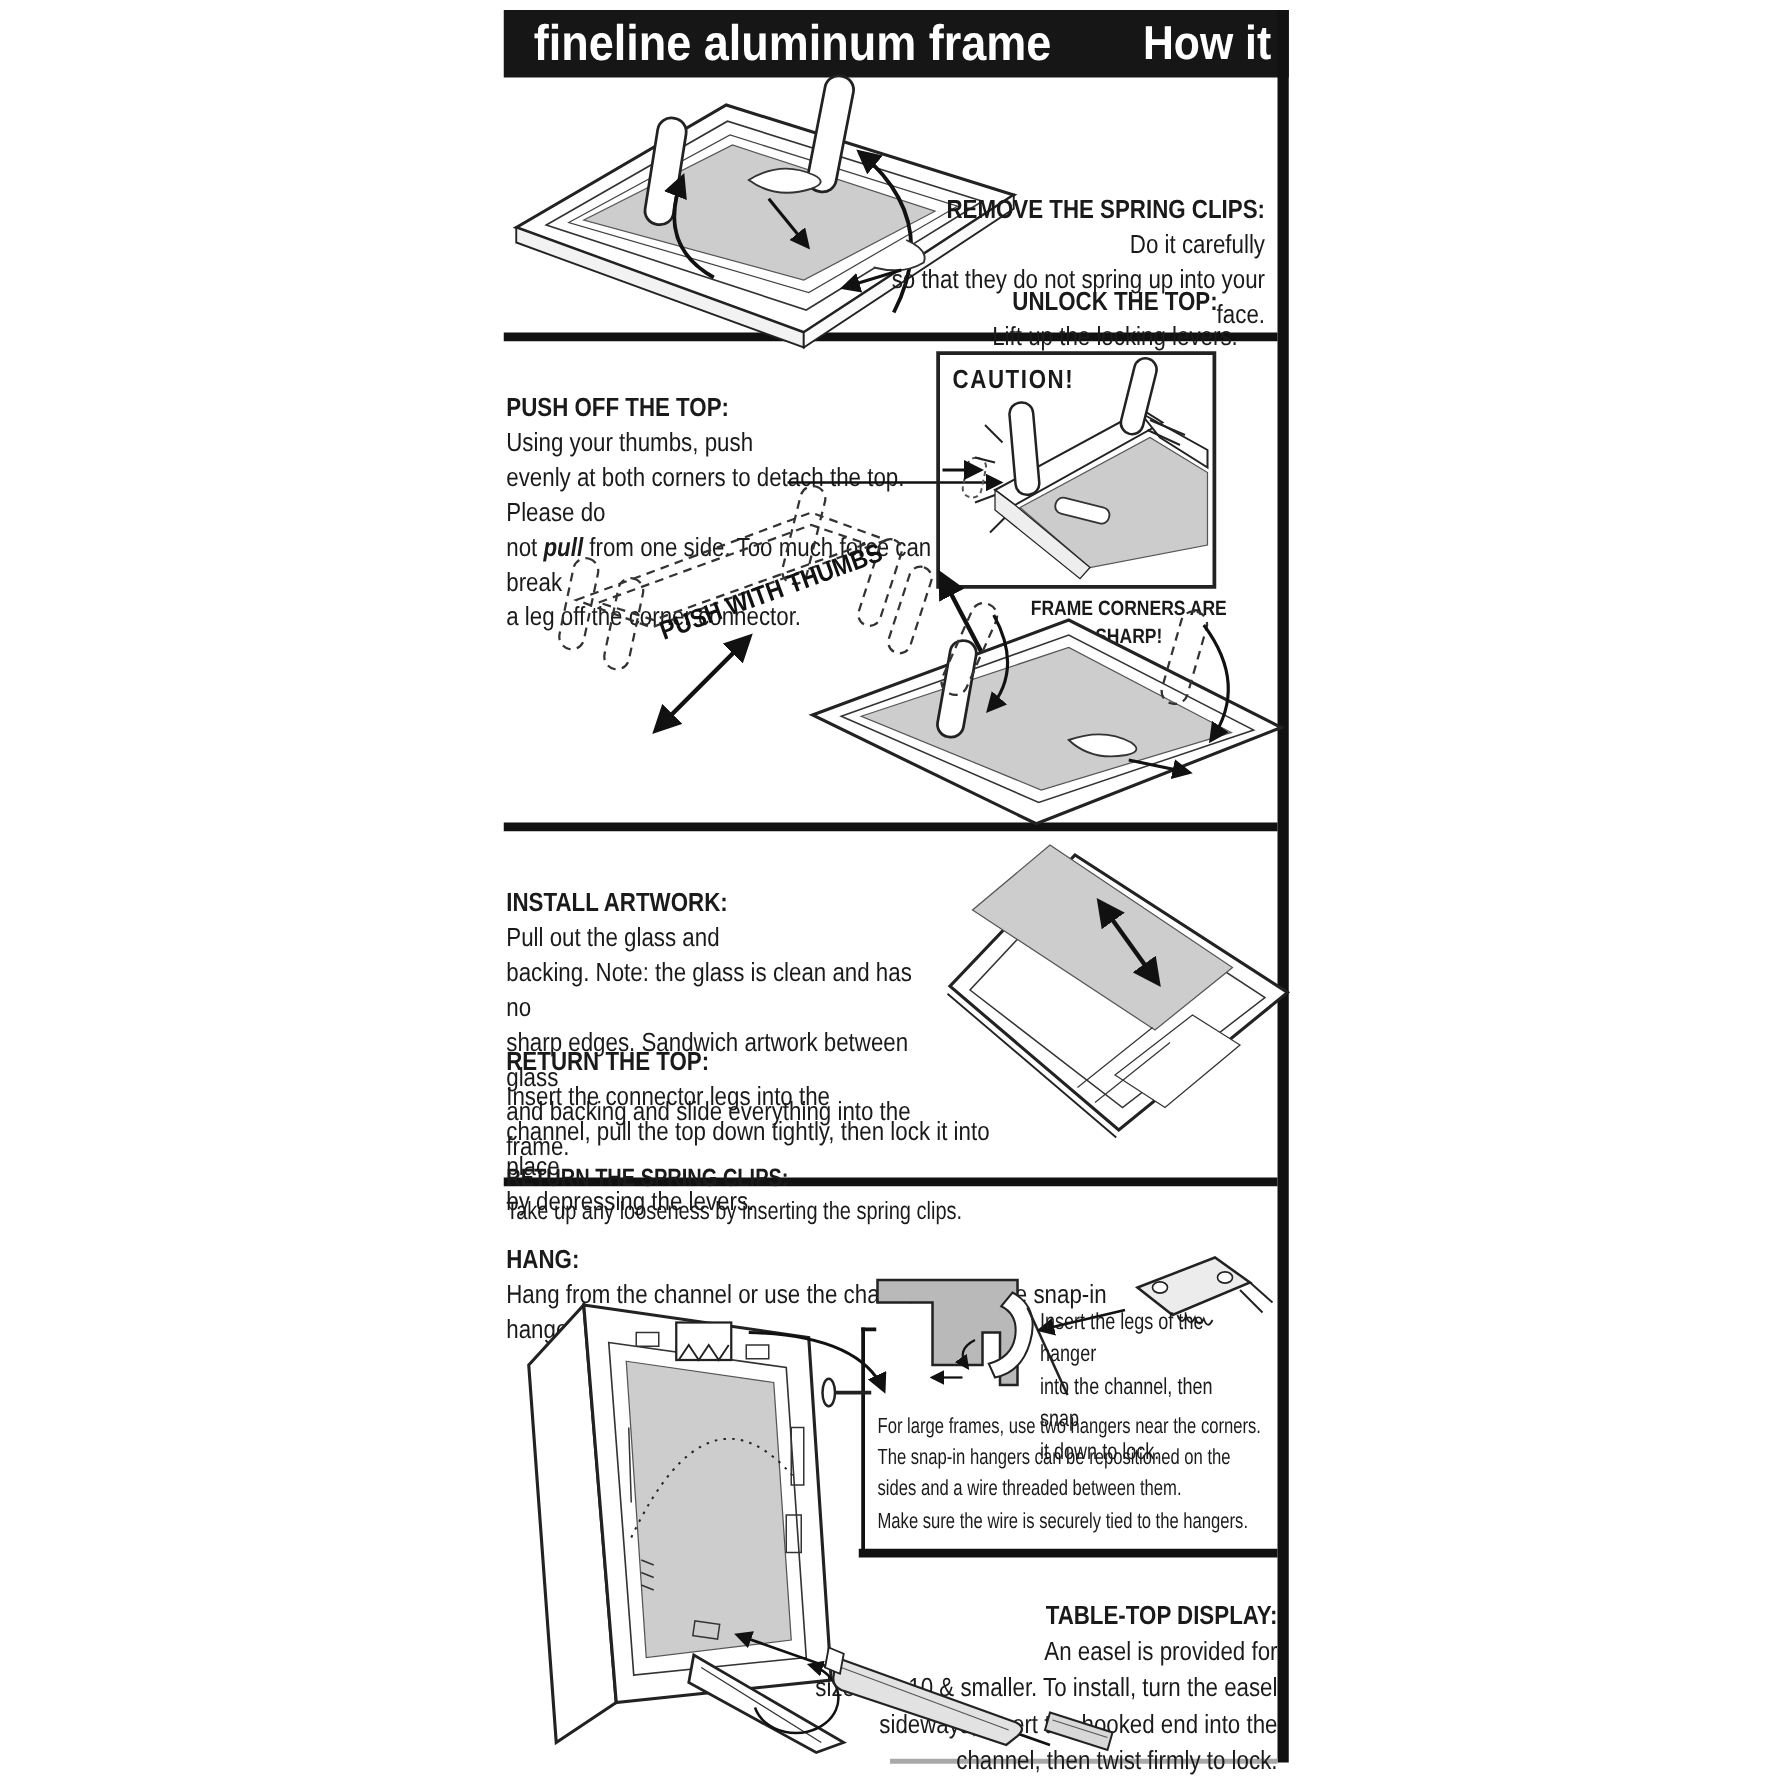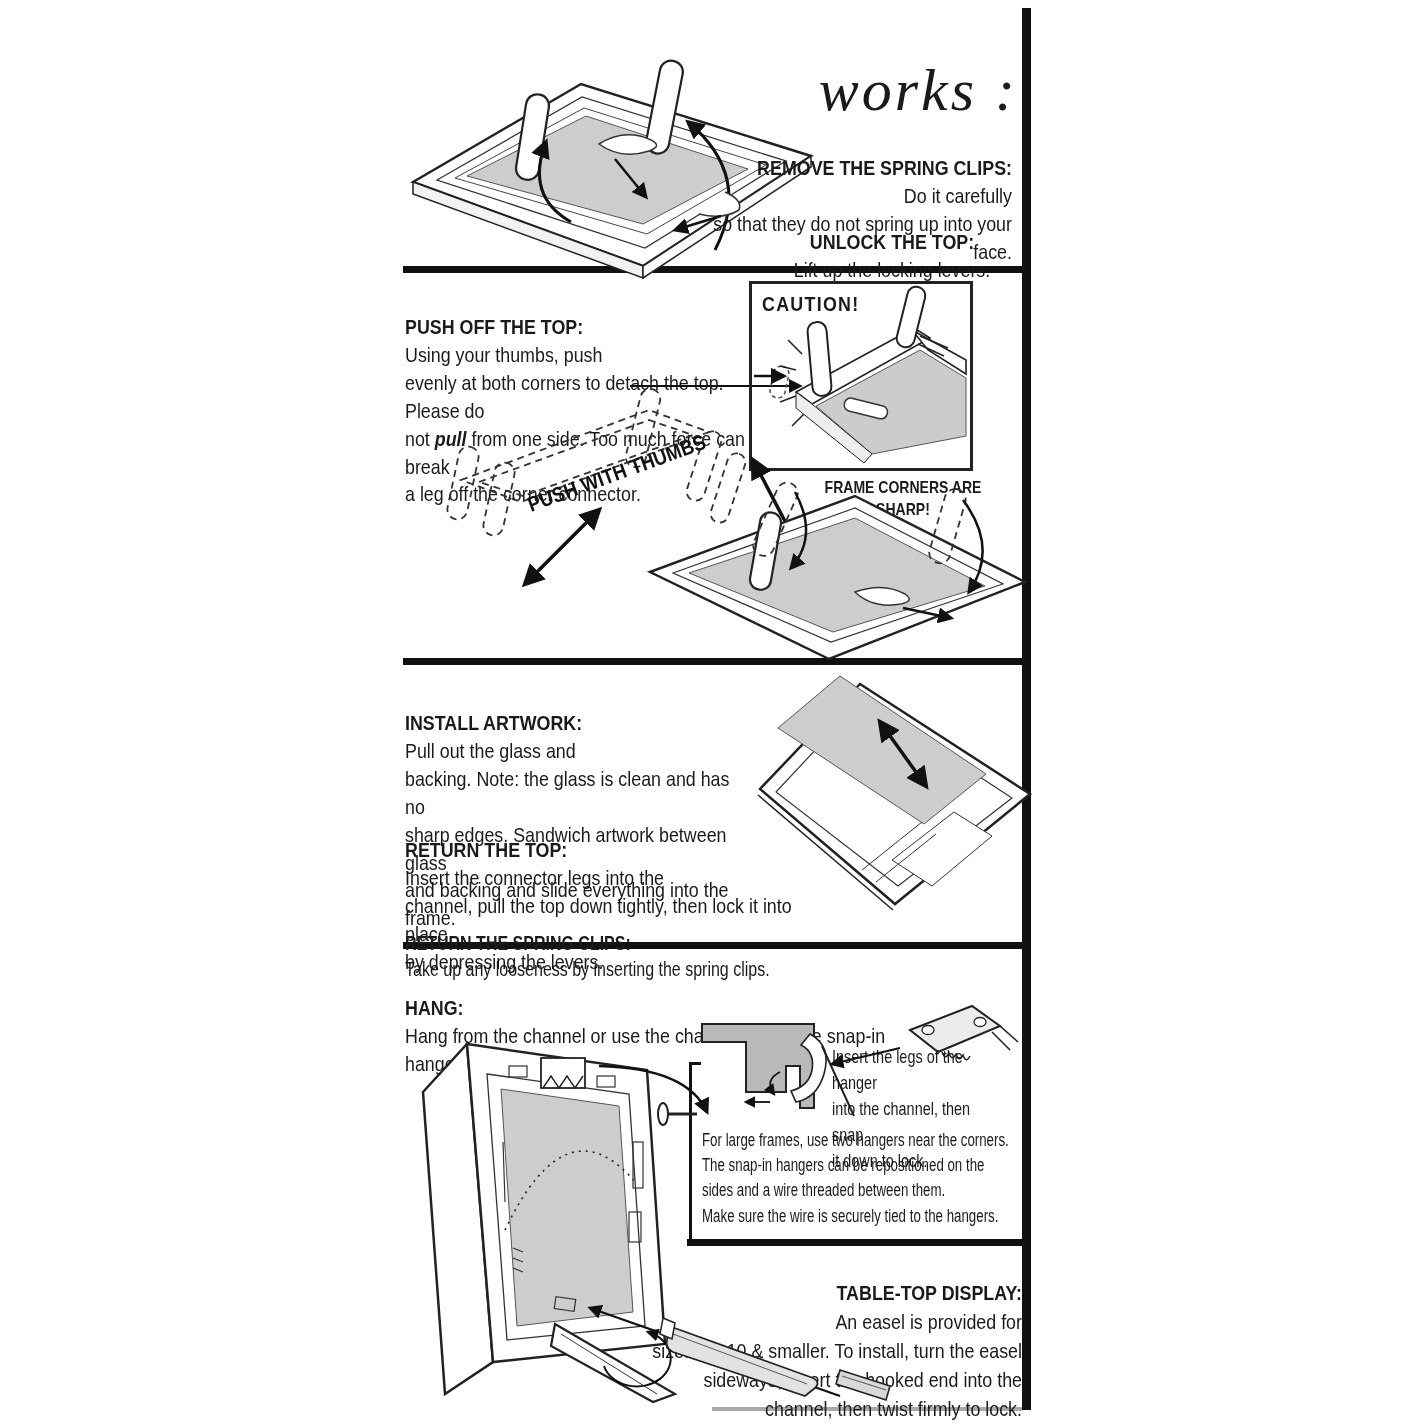--- a/index.html
+++ b/index.html
@@ -23,21 +23,24 @@
          font-family:"Liberation Serif",serif;font-style:italic;font-size:60px;letter-spacing:3px;}
   .caution-box{position:absolute;left:749px;top:281px;width:224px;height:190px;
                border:3px solid #222;box-sizing:border-box;}
   svg{overflow:visible;}
 </style>
 </head>
 <body>
 
 <div class="page">
 
-  <div class="works">works :</div>
+  <div class="titlebar">
+    <span class="main">fineline aluminum frame</span>
+    <span class="right">How it</span>
+  </div>
 
   <div class="abs" style="left:1022px;top:8px;width:9px;height:1402px;background:#111;"></div>
   <div class="divider" style="left:403px;top:266px;width:619px;"></div>
   <div class="divider" style="left:403px;top:658px;width:619px;"></div>
   <div class="divider" style="left:403px;top:942px;width:619px;"></div>
   <div class="divider" style="left:687px;top:1239px;width:335px;"></div>
   <div class="abs" style="left:712px;top:1407px;width:310px;height:4px;background:#a9a9a9;"></div>
 
   <svg class="abs" style="left:403px;top:64px;" width="420" height="204" viewBox="0 0 420 204">
     <defs>

